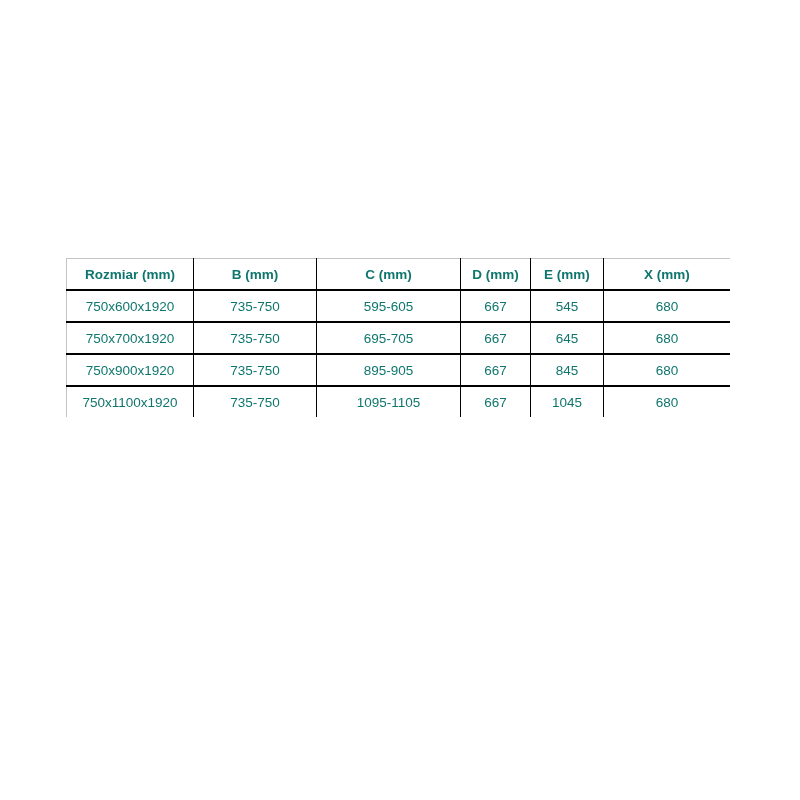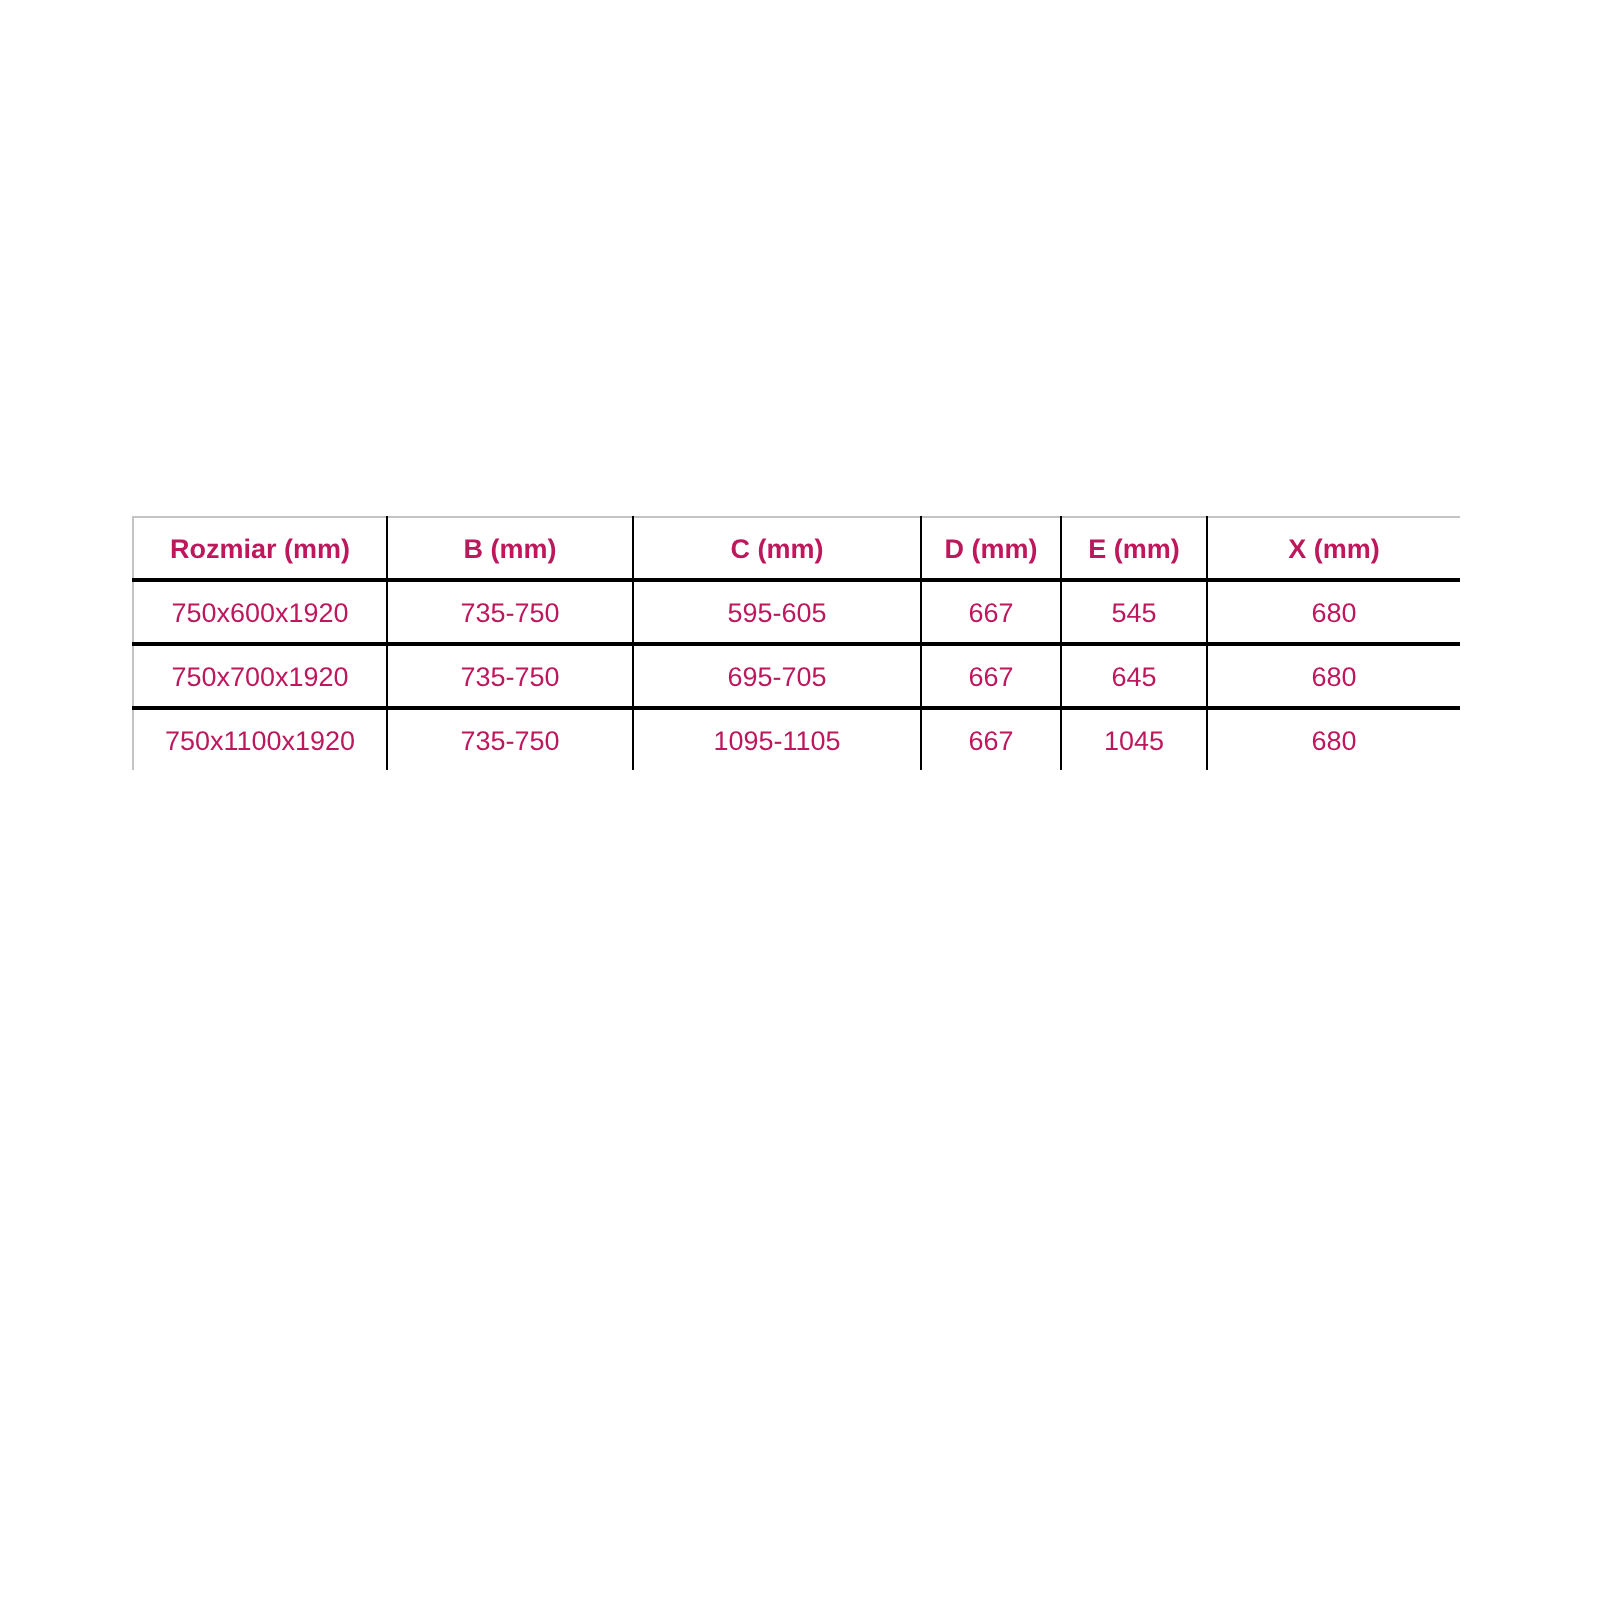--- a/index.html
+++ b/index.html
@@ -20,21 +20,21 @@
   table.dim-table {
     position: absolute;
     left: 66px;
     top: 258px;
     border-collapse: collapse;
     table-layout: fixed;
     border-top: 1.5px solid #c4c4c4;
     border-left: 1.5px solid #c4c4c4;
     border-right: none;
     border-bottom: none;
-    color: #be185d;
+    color: #0f766e;
   }
   table.dim-table th,
   table.dim-table td {
     padding: 0;
     height: 30px;
     text-align: center;
     vertical-align: middle;
     font-size: 13.5px;
     white-space: nowrap;
     border-right: 1.5px solid #000000;
@@ -84,20 +84,28 @@
         </tr>
         <tr>
           <td>750x700x1920</td>
           <td>735-750</td>
           <td>695-705</td>
           <td>667</td>
           <td>645</td>
           <td>680</td>
         </tr>
         <tr>
+          <td>750x900x1920</td>
+          <td>735-750</td>
+          <td>895-905</td>
+          <td>667</td>
+          <td>845</td>
+          <td>680</td>
+        </tr>
+        <tr>
           <td>750x1100x1920</td>
           <td>735-750</td>
           <td>1095-1105</td>
           <td>667</td>
           <td>1045</td>
           <td>680</td>
         </tr>
       </tbody>
   </table>
 </div>

